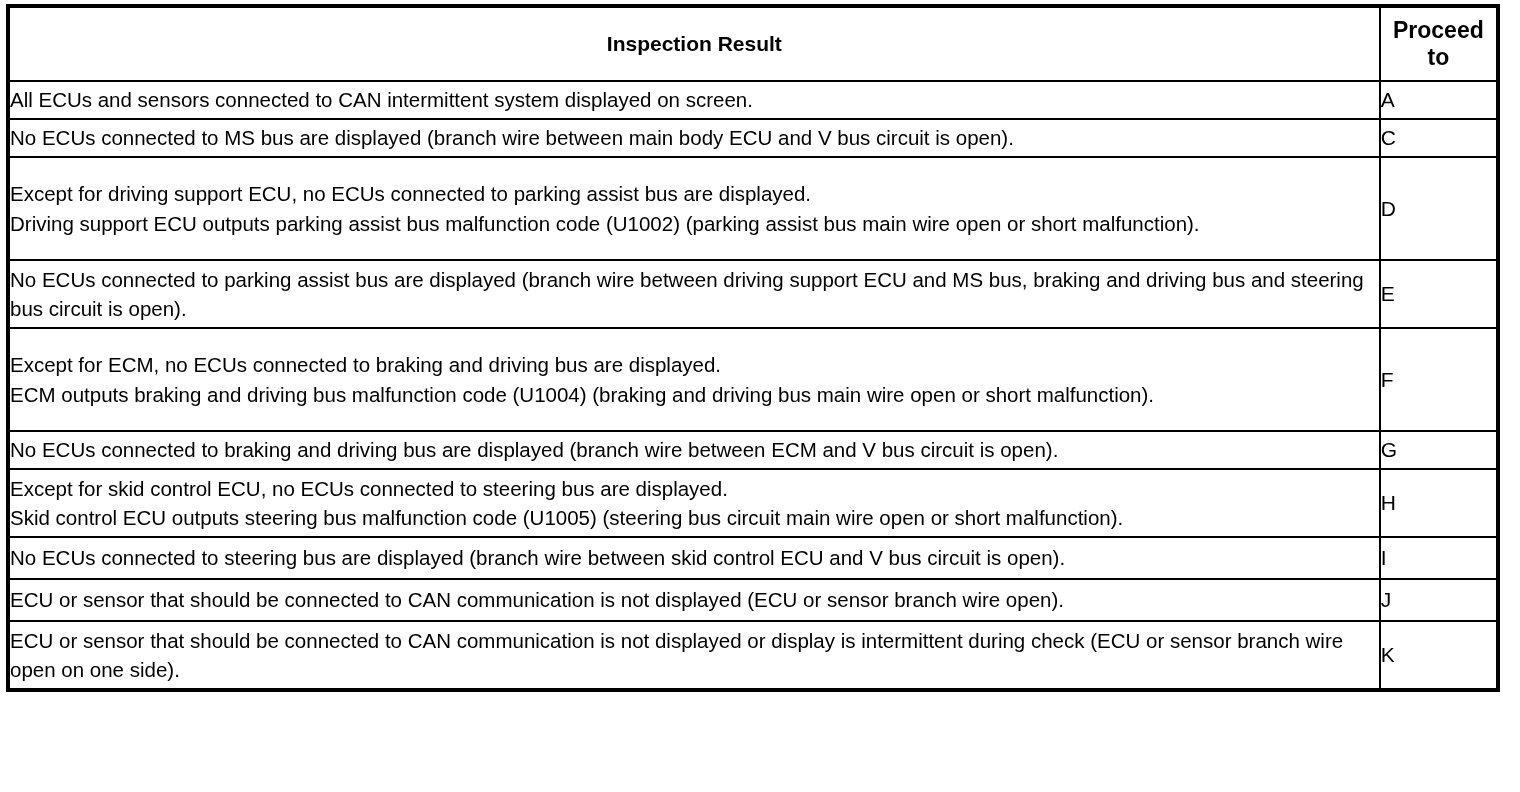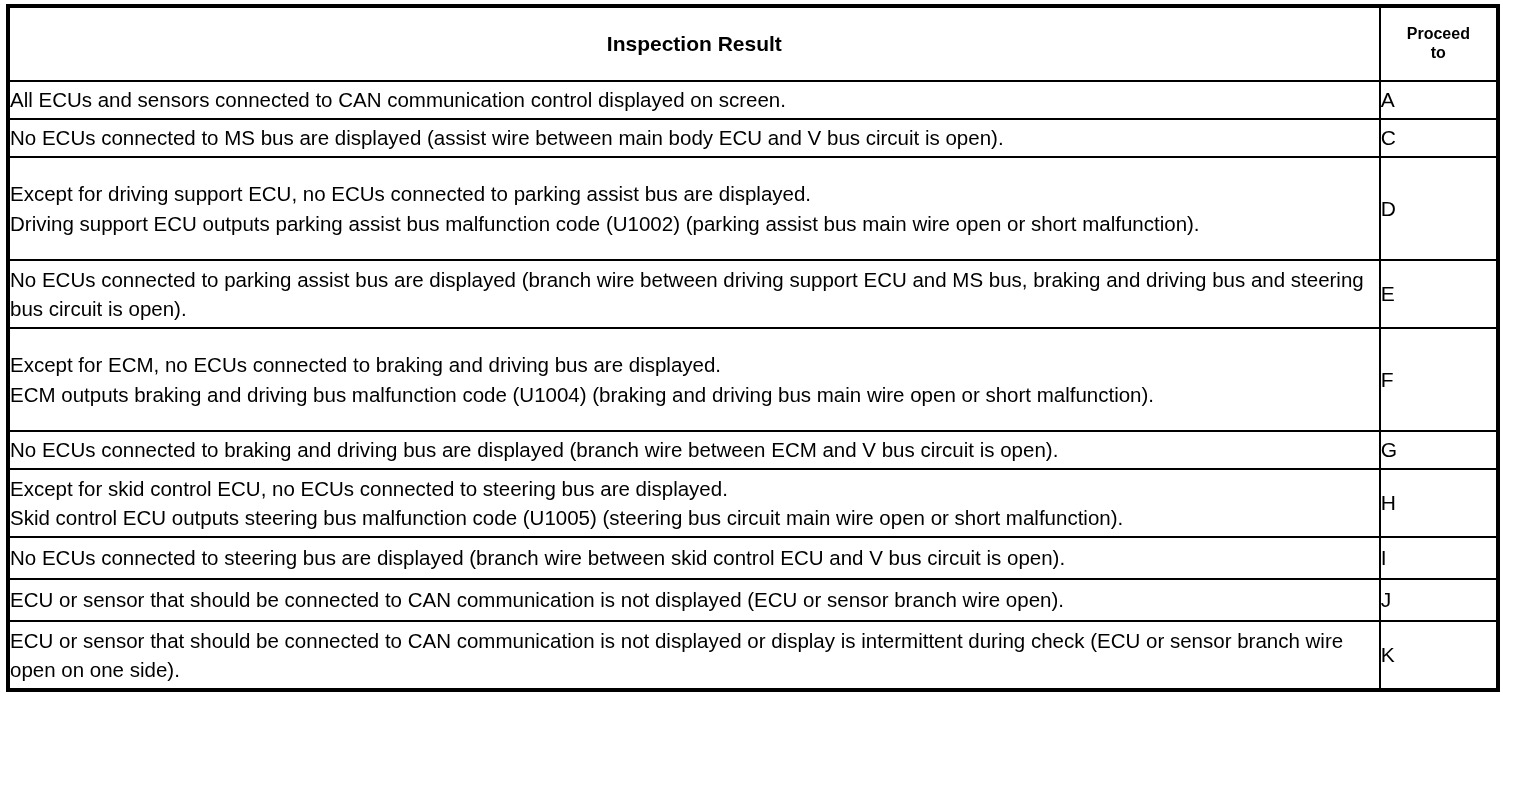--- a/index.html
+++ b/index.html
@@ -48,21 +48,21 @@
 
   
   .head-cell {
     height: 72px;
     font-weight: bold;
     font-size: 21px;
     text-align: center;
     line-height: 1.18;
   }
   .head-cell.proceed {
-    font-size: 16px;
+    font-size: 23px;
     padding: 0 4px;
   }
 
   
   td.result-cell {
     text-align: left;
     font-size: 20.5px;
     line-height: 1.42;
     padding: 3px 4px 3px 5px;
     vertical-align: top;
@@ -121,27 +121,27 @@
         <th class="head-cell proceed">
           <span>Proceed</span><br>
           <span>to</span>
         </th>
       </tr>
     </thead>
     <tbody id="table-body">
 
     <tr class="r-a">
           <td class="result-cell">
-            <span class="line">All ECUs and sensors connected to CAN communication control displayed on screen.</span>
+            <span class="line">All ECUs and sensors connected to CAN intermittent system displayed on screen.</span>
           </td>
           <td class="proceed-cell">A</td>
         </tr>
         <tr class="r-c">
           <td class="result-cell">
-            <span class="line">No ECUs connected to MS bus are displayed (assist wire between main body ECU and V bus circuit is open).</span>
+            <span class="line">No ECUs connected to MS bus are displayed (branch wire between main body ECU and V bus circuit is open).</span>
           </td>
           <td class="proceed-cell">C</td>
         </tr>
         <tr class="r-d">
           <td class="result-cell">
             <span class="line">Except for driving support ECU, no ECUs connected to parking assist bus are displayed.</span>
             <span class="line wrap">Driving support ECU outputs parking assist bus malfunction code (U1002) (parking assist bus main wire open or short malfunction).</span>
           </td>
           <td class="proceed-cell">D</td>
         </tr>

